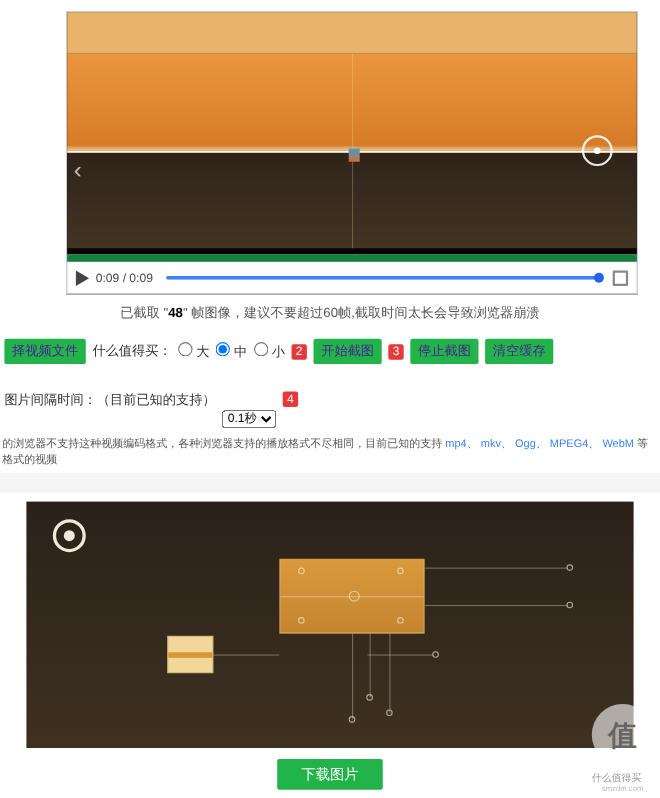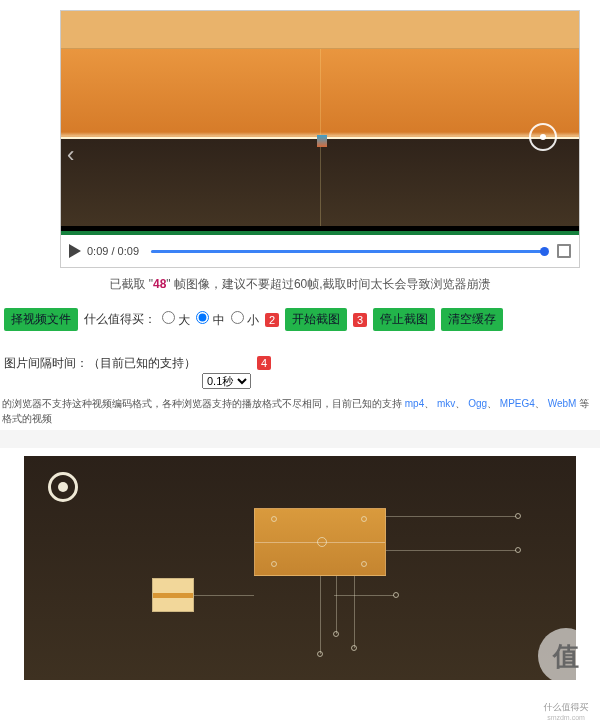--- a/index.html
+++ b/index.html
@@ -10,52 +10,52 @@
   .sky-top { position: absolute; top: 0; left: 0; right: 0; height: 38px; background: #e9b36b; border-bottom: 1px solid rgba(150,100,40,.3); }
   .sky-main { position: absolute; top: 38px; left: 0; right: 0; height: 88px; background: linear-gradient(#e9963f, #d57a28); }
   .horizon { position: absolute; top: 126px; left: 0; right: 0; height: 2px; background: #fff6d9; }
   .horizon:after { content: ""; position: absolute; left: 0; right: 0; top: -5px; height: 8px; background: linear-gradient(rgba(255,255,255,0), rgba(255,240,200,.55), rgba(255,255,255,0)); }
   .ground { position: absolute; top: 128px; left: 0; right: 0; bottom: 0; background: linear-gradient(#2f231a, #433423); }
   .center-vert { position: absolute; top: 38px; bottom: 0; left: 50%; width: 1px; background: rgba(255,230,150,.25); }
   .prev-arrow { position: absolute; left: 6px; bottom: 58px; color: rgba(255,255,255,.7); font-size: 22px; }
   .target-ring { position: absolute; right: 22px; top: 126px; width: 28px; height: 28px; transform: translateY(-50%); border: 2px solid rgba(255,255,255,.9); border-radius: 50%; display: flex; align-items: center; justify-content: center; }
   .target-ring:after { content: ""; width: 6px; height: 6px; border-radius: 50%; background: #fff; }
   .sprite { position: absolute; left: 49.4%; top: 124px; width: 10px; height: 12px; background: linear-gradient(#3fa0c9, #d46b3b); }
-  .player-bar { position: absolute; left: 0; right: 0; bottom: 0; height: 36px; background: #fff; border-top: 4px solid #15803d; display: flex; align-items: center; padding: 0 8px; gap: 6px; }
+  .player-bar { position: absolute; left: 0; right: 0; bottom: 0; height: 36px; background: #fff; border-top: 7px solid #15803d; display: flex; align-items: center; padding: 0 8px; gap: 6px; }
   .play-btn { width: 12px; height: 14px; display: inline-block; border-left: 12px solid #444; border-top: 7px solid transparent; border-bottom: 7px solid transparent; }
   .time { font-size: 11px; color: #444; }
   .progress { flex: 1; height: 3px; background: #d7d7d7; border-radius: 2px; position: relative; margin: 0 6px; }
   .progress-fill { position: absolute; left: 0; right: 0; height: 3px; background: #3b82f6; border-radius: 2px; }
   .progress-knob { position: absolute; right: -4px; top: -3px; width: 9px; height: 9px; background: #2563eb; border-radius: 50%; }
   .fullscreen-ic { width: 14px; height: 14px; border: 2px solid #888; border-radius: 1px; position: relative; }
   .caption { text-align: center; font-size: 12px; color: #555; margin: 8px 4px; }
-  .caption b { color: #be185d; }
+  .caption b { color: #000000; }
   .opts-row { display: flex; align-items: center; gap: 6px; padding: 3px 4px; flex-wrap: wrap; font-size: 12px; }
-  .green-btn { background: #22b44a; color: #0f172a; border-radius: 2px; padding: 3px 7px; font-size: 12px; }
+  .green-btn { background: #22b44a; color: #4c1d95; border-radius: 2px; padding: 3px 7px; font-size: 12px; }
   .badge { color: #fff; background: #e63a3a; border-radius: 2px; min-width: 14px; text-align: center; display: inline-block; font-size: 11px; padding: 1px 3px; }
   select.delay { font-size: 11px; margin-top: 36px; }
   .wide-note { background: #fff; padding: 4px 2px; font-size: 10px; color: #555; line-height: 1.5; }
   .wide-note a { color: #3b82f6; text-decoration: none; }
   .gap { height: 18px; background: #f5f5f5; }
   .diagram-box { margin: 4px 24px; height: 224px; background: linear-gradient(#2b2119, #3e3121); position: relative; }
   .diag-target { position: absolute; left: 24px; top: 16px; width: 30px; height: 30px; border: 3px solid #efe9d6; border-radius: 50%; display: flex; align-items: center; justify-content: center; }
   .diag-target:after { content: ""; width: 10px; height: 10px; background: #efe9d6; border-radius: 50%; }
   .block-big { position: absolute; left: 230px; top: 52px; width: 132px; height: 68px; background: linear-gradient(#d99a3d, #c58530); border: 1px solid rgba(255,255,255,.2); }
   .block-big:before { content: ""; position: absolute; left: 0; right: 0; top: 50%; height: 1px; background: rgba(255,255,255,.35); }
   .block-small { position: absolute; left: 128px; top: 122px; width: 42px; height: 34px; background: #f2d79a; border: 1px solid rgba(0,0,0,.15); }
   .block-small:after { content: ""; position: absolute; left: 0; right: 0; top: 45%; height: 5px; background: #d89635; }
   .hline { position: absolute; height: 1px; background: rgba(240,235,210,.35); }
   .vline { position: absolute; width: 1px; background: rgba(240,235,210,.35); }
   .dot { position: absolute; width: 6px; height: 6px; border: 1px solid rgba(240,235,210,.65); border-radius: 50%; transform: translate(-50%, -50%); }
   .dot.big { width: 10px; height: 10px; }
   .dl-row { text-align: center; margin: 10px 0 14px; }
   .dl-btn { display: inline-block; background: #22b44a; color: #fff; padding: 5px 22px; border-radius: 2px; font-size: 13px; }
   .watermark { position: absolute; right: 6px; bottom: 4px; pointer-events: none; }
   .wm-circle { width: 56px; height: 56px; border-radius: 50%; background: rgba(255,255,255,.6); display: flex; align-items: center; justify-content: center; font-size: 26px; color: #666; font-weight: bold; }
-  .wm-text { text-align: center; font-size: 9px; color: #999; margin-top: 17px; }
+  .wm-text { font-size: 9px; color: #999; margin-top: 5px; }
   .wm-sub { text-align: center; font-size: 7px; color: #bbb; }
   .page-wrap { position: relative; width: 600px; height: 725px; overflow: hidden; }
 </style>
 </head>
 <body>
 <div class="page-wrap">
 
 <div class="section">
   <div class="video-box">
     <div class="video-scene">
@@ -131,20 +131,23 @@
     <div class="dot" style="left:340px; top:63px;"></div>
     <div class="dot" style="left:250px; top:108px;"></div>
     <div class="dot" style="left:340px; top:108px;"></div>
     <div class="dot" style="left:494px; top:60px;"></div>
     <div class="dot" style="left:494px; top:94px;"></div>
     <div class="dot" style="left:296px; top:198px;"></div>
     <div class="dot" style="left:312px; top:178px;"></div>
     <div class="dot" style="left:330px; top:192px;"></div>
     <div class="dot" style="left:372px; top:139px;"></div>
   </div>
+  <div class="dl-row">
+    <span class="dl-btn">下载图片</span>
+  </div>
 </div>
 
 <div class="watermark">
   <div class="wm-circle">值</div>
   <div class="wm-text">什么值得买</div>
   <div class="wm-sub">smzdm.com</div>
 </div>
 
 </div>
 

